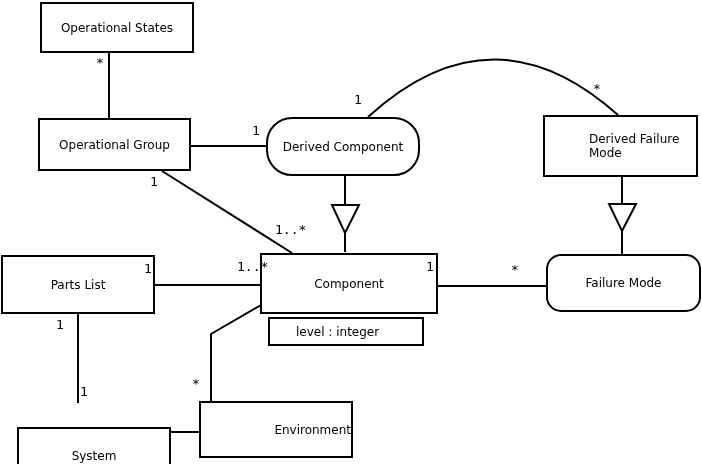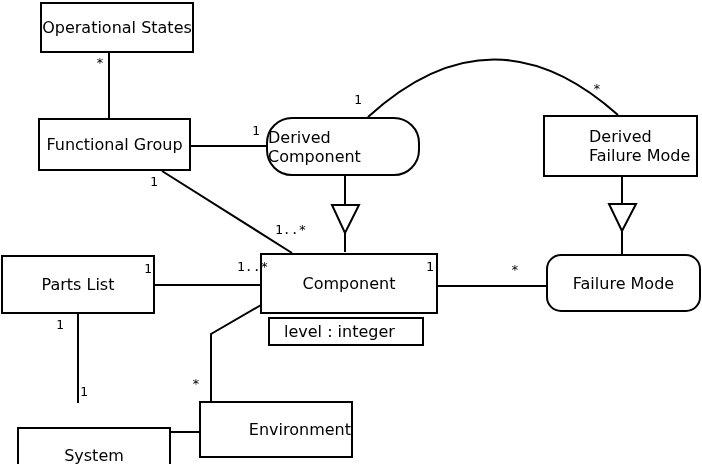--- a/index.html
+++ b/index.html
@@ -10,24 +10,24 @@
     font-family: "DejaVu Sans", sans-serif;
     overflow: hidden;
   }
   #edges { position:absolute; left:0; top:0; width:702px; height:464px; }
   .cls {
     position: absolute;
     background: #ffffff;
     border: 2px solid #000000;
     box-sizing: border-box;
     display: flex; align-items: center; justify-content: center;
-    font-size: 16px; color: #000000;
+    font-size: 12px; color: #000000;
     z-index: 2;
   }
-  .cls.attr-compartment { justify-content: flex-start; padding-left: 14px; }
+  .cls.attr-compartment { justify-content: flex-start; padding-left: 26px; }
   .mult {
     position: absolute;
     font-family: "DejaVu Sans Mono", monospace;
     font-size: 13px; line-height: 1; color:#000000;
     z-index: 3;
     white-space: nowrap;
   }
   
   #box-opstates   { left:40px;  top:2px;   width:154px; height:51px; }
   #box-fgroup     { left:38px;  top:118px; width:153px; height:53px; }
@@ -75,21 +75,21 @@
       <polygon points="332,205 359,205 345,233" fill="#ffffff"></polygon>
       <polygon points="609,204 636,204 622,231" fill="#ffffff"></polygon>
     </g>
   </svg>
 
   <div class="cls" id="box-opstates">
     <span>Operational States</span>
   </div>
 
   <div class="cls" id="box-fgroup">
-    <span>Functional Group</span>
+    <span>Operational Group</span>
   </div>
 
   <div class="cls" id="box-dcomp">
     <span>Derived Component</span>
   </div>
 
   <div class="cls" id="box-dfmode">
     <span>Derived Failure Mode</span>
   </div>
 

